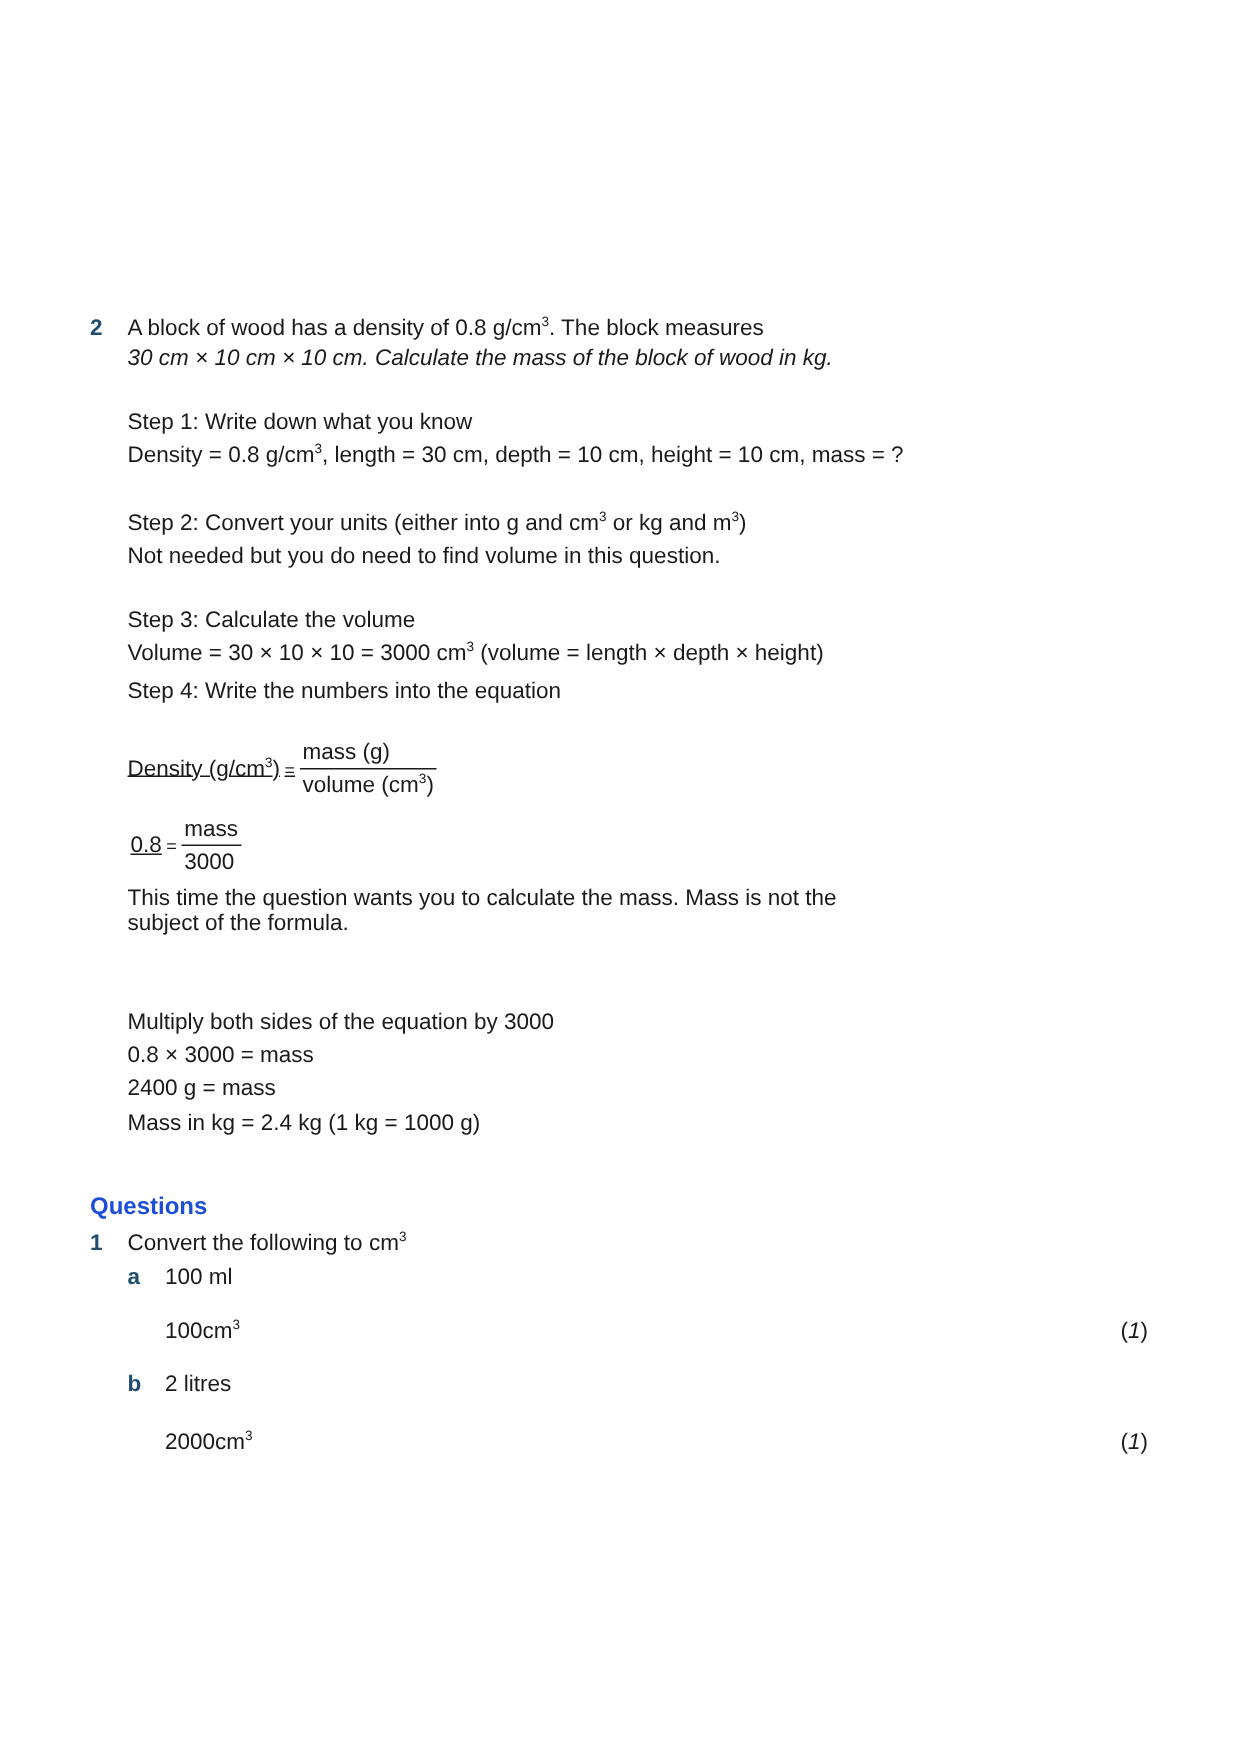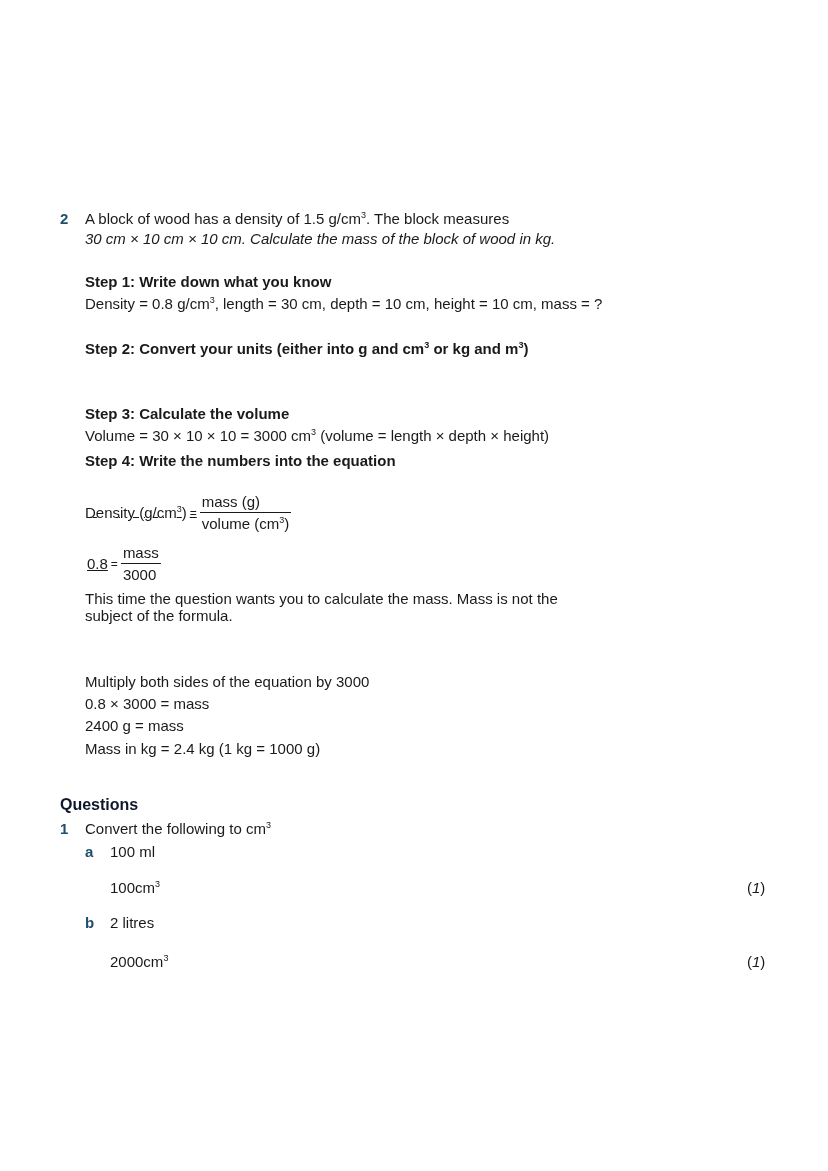--- a/index.html
+++ b/index.html
@@ -21,63 +21,64 @@
       left: 0;
       top: 0;
       width: 828px;
       height: 1171px;
     }
     .abs { position: absolute; white-space: nowrap; }
     .qnum {
       color: #1f4e6e;
       font-weight: bold;
     }
-    .bold { font-weight: bold; }
+    .bold { font-weight: normal; }
     sup { font-size: 9px; vertical-align: 6px; line-height: 0; }
     .frac {
       display: inline-block;
       vertical-align: middle;
     }
     .frac .num {
       display: block;
       padding: 0 2px 2px 2px;
       border-bottom: 1px solid #1a1a1a;
     }
     .frac .den {
       display: block;
       padding: 2px 2px 0 2px;
     }
     .eq { font-size: 12px; margin: 0 3px; }
     .heading-blue {
-      color: #0f172a;
+      color: #1d4ed8;
       font-weight: bold;
       font-size: 16px;
     }
     .marks { font-style: normal; }
     .marks i { font-style: italic; }
   </style>
 </head>
 <body>
 
 <div class="page">
 
   <span class="abs qnum" style="left:60px; top:210px;">2</span>
   <div class="abs" style="left:85px; top:210px;">
-    <span>A block of wood has a density of 1.5 g/cm</span><sup>3</sup><span>. The block measures</span>
+    <span>A block of wood has a density of 0.8 g/cm</span><sup>3</sup><span>. The block measures</span>
   </div>
   <div class="abs" style="left:85px; top:230px;font-style:italic;">30 cm × 10 cm × 10 cm. Calculate the mass of the block of wood in kg.</div>
 
   <div class="abs bold" style="left:85px; top:273px;">Step 1: Write down what you know</div>
   <div class="abs" style="left:85px; top:295px;">
     <span>Density = 0.8 g/cm</span><sup>3</sup><span>, length = 30 cm, depth = 10 cm, height = 10 cm, mass = ?</span>
   </div>
 
   <div class="abs bold" style="left:85px; top:340px;">
     <span>Step 2: Convert your units (either into g and cm</span><sup>3</sup><span> or kg and m</span><sup>3</sup><span>)</span>
   </div>
+  <div class="abs" style="left:85px; top:362px;">Not needed but you do need to find volume in this question.</div>
 
   <div class="abs bold" style="left:85px; top:405px;">Step 3: Calculate the volume</div>
   <div class="abs" style="left:85px; top:427px;">
     <span>Volume = 30 × 10 × 10 = 3000 cm</span><sup>3</sup><span> (volume = length × depth × height)</span>
   </div>
 
   <div class="abs bold" style="left:85px; top:452px;">Step 4: Write the numbers into the equation</div>
   <div class="abs" style="left:85px; top:493px;text-decoration:underline;">
     <span style="vertical-align:middle;"><span>Density  (g/cm</span><sup>3</sup><span>)</span></span><span class="eq" style="vertical-align:middle;">=</span><span class="frac"><span class="num">mass (g)</span><span class="den"><span>volume (cm</span><sup>3</sup><span>)</span></span></span>
   </div>

